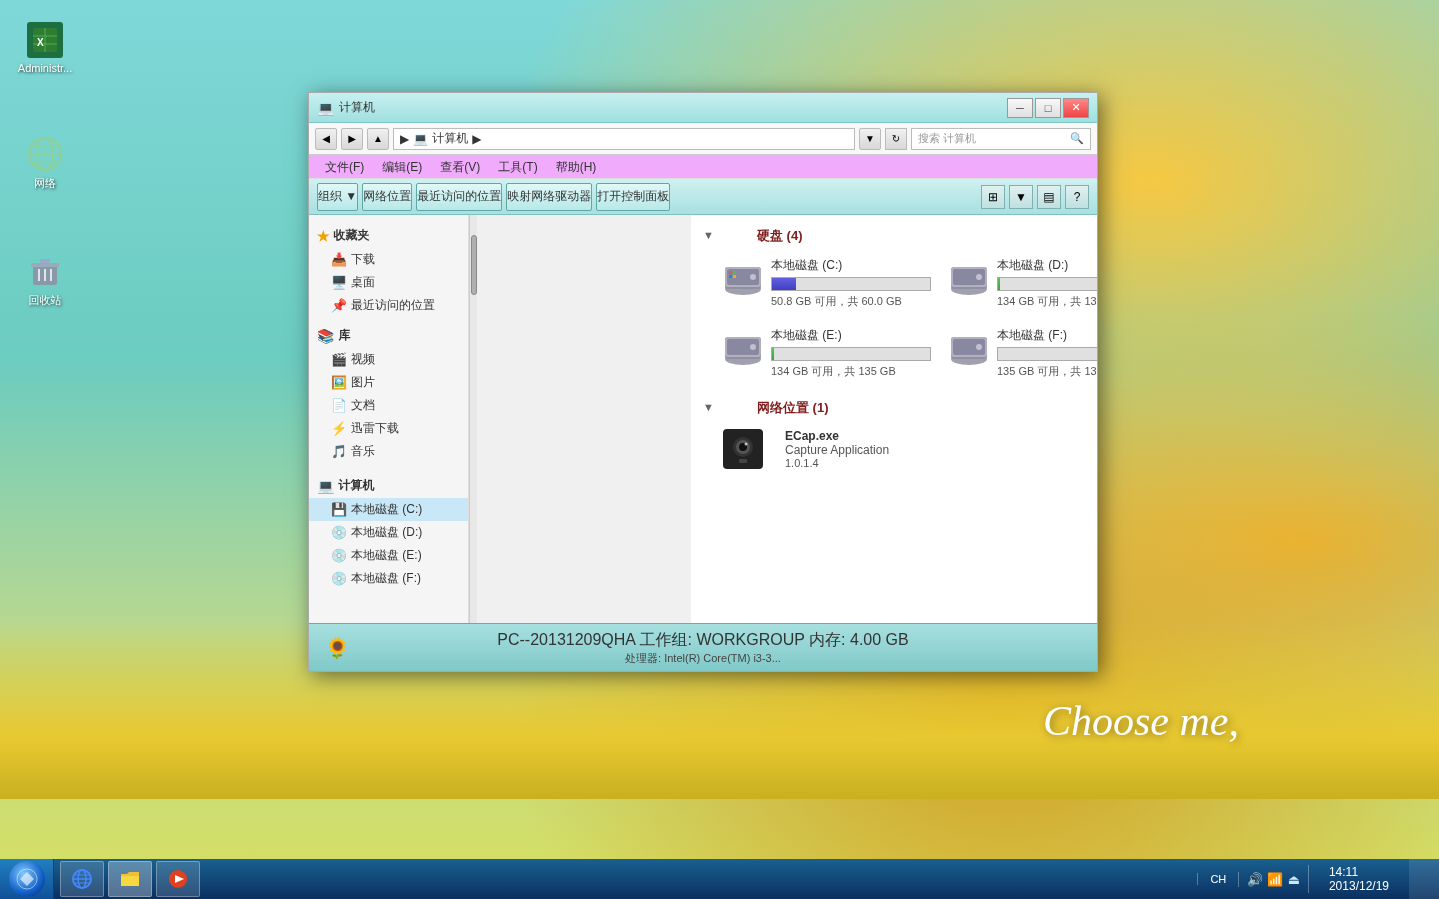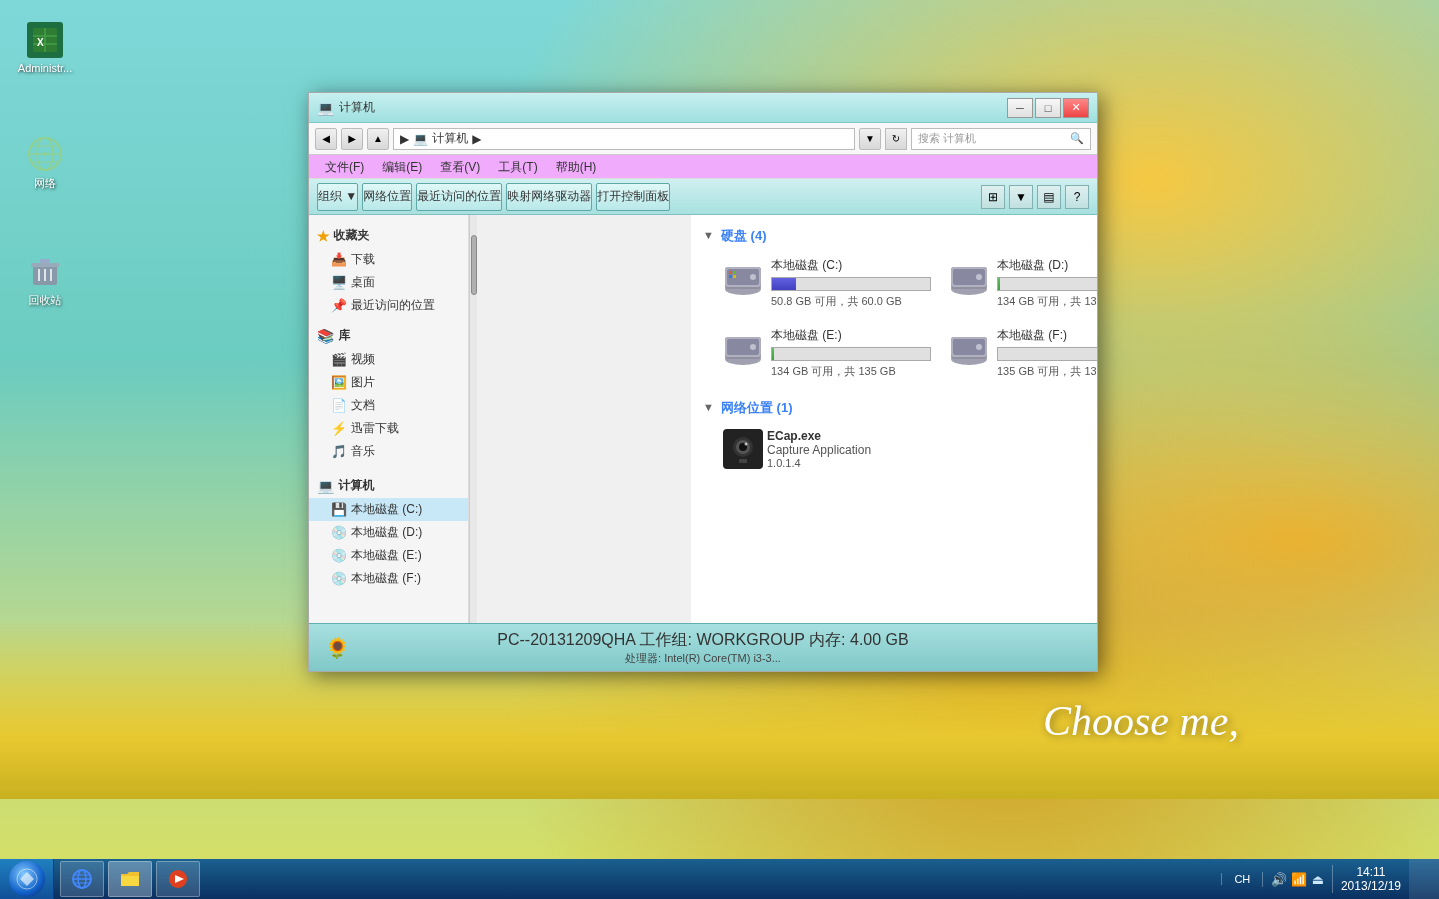--- a/index.html
+++ b/index.html
@@ -380,21 +380,22 @@
       height: 14px;
       cursor: pointer;
       color: #666;
       font-size: 11px;
       margin-right: 4px;
     }
 
     .section-title {
       font-size: 13px;
       font-weight: bold;
-      color: #3b82f6;
+      color: #7f1d1d;
+      margin-left: 36px;
     }
 
     .drives-grid {
       display: grid;
       grid-template-columns: 1fr 1fr;
       gap: 10px;
       margin-bottom: 16px;
       padding-left: 16px;
     }
 
@@ -445,21 +446,21 @@
 
     .drive-size {
       font-size: 11px;
       color: #555;
     }
 
     
     .network-item {
       display: flex;
       align-items: flex-start;
-      gap: 4px;
+      gap: 22px;
       padding: 4px;
       cursor: pointer;
       margin-left: 16px;
     }
 
     .network-icon {
       width: 40px;
       height: 40px;
       flex-shrink: 0;
       background: #222;
@@ -583,22 +584,22 @@
 
     .tray-icon {
       font-size: 13px;
       color: #cce8ff;
       cursor: pointer;
     }
 
     .clock-area {
       color: white;
       font-size: 12px;
-      text-align: center;
-      padding: 0 8px;
+      text-align: left;
+      padding: 0 20px;
       border-left: 1px solid rgba(255,255,255,0.3);
     }
 
     .lang-area {
       color: white;
       font-size: 11px;
       padding: 0 12px;
       border-left: 1px solid rgba(255,255,255,0.3);
     }
 

